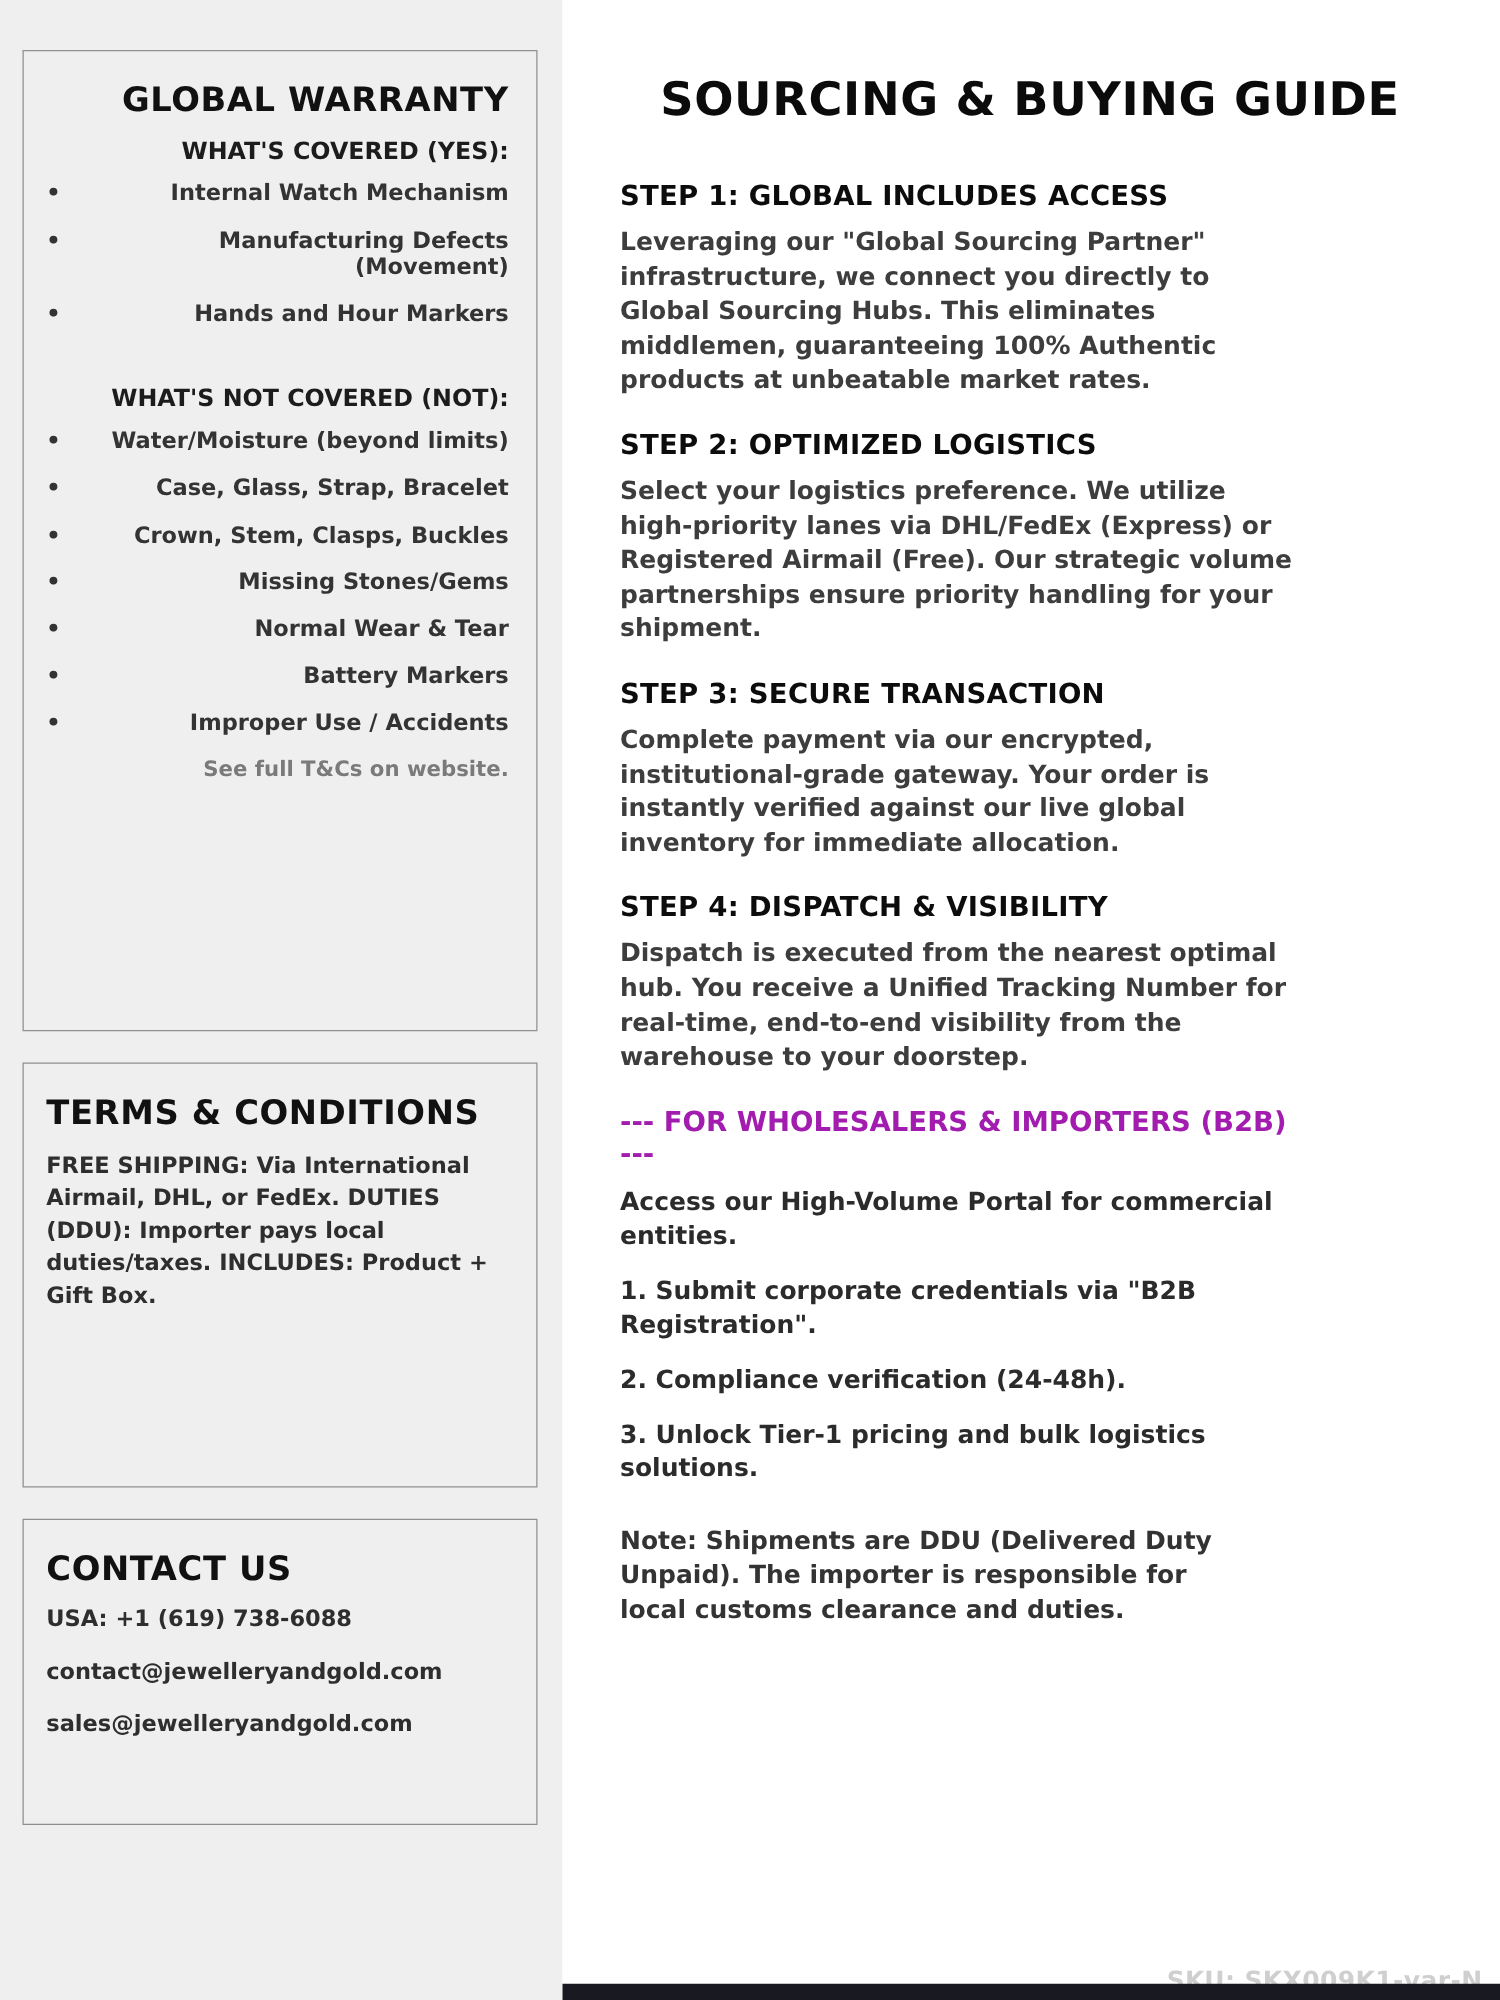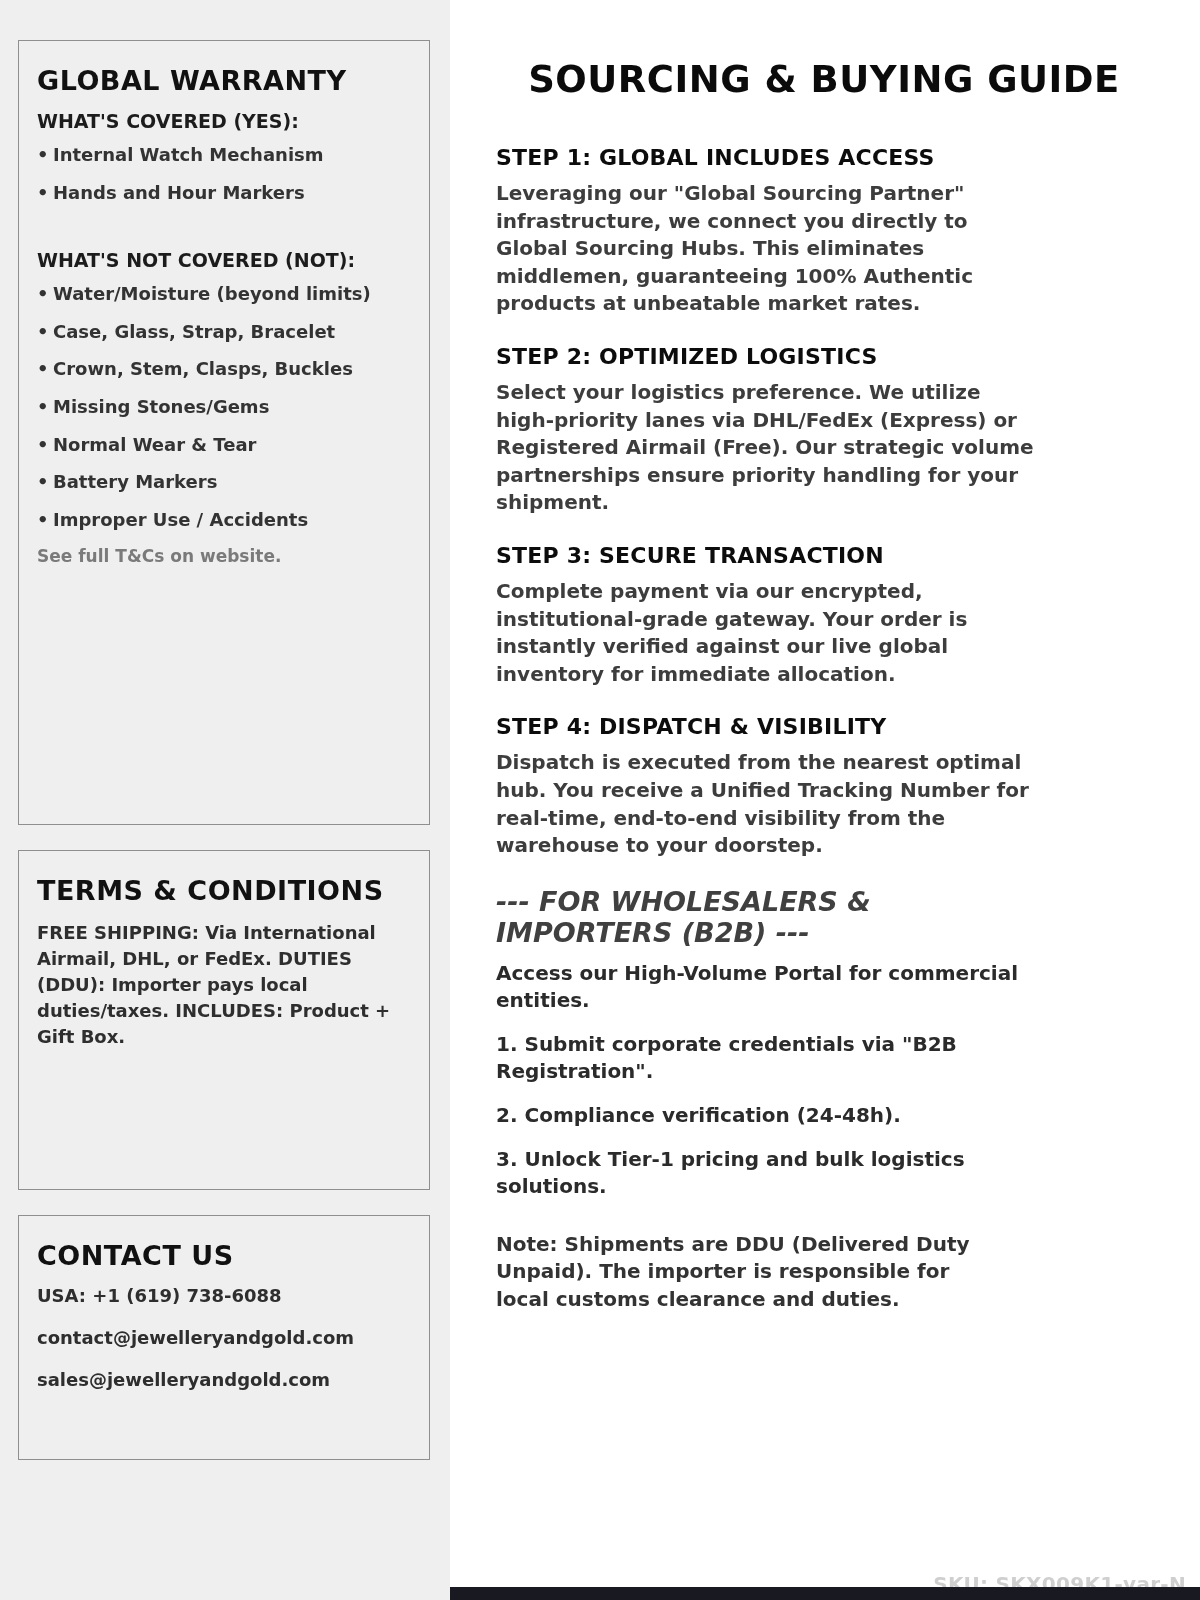--- a/index.html
+++ b/index.html
@@ -23,21 +23,21 @@
     flex-shrink: 0;
     background: #efefef;
     padding: 40px 20px 20px 18px;
   }
   .box {
     border: 1px solid #8f8f8f;
     background: #efefef;
     padding: 24px 22px 24px 18px;
     margin-bottom: 25px;
   }
-  .box.warranty { min-height: 785px; }
+  .box.warranty { min-height: 785px; text-align: right; }
   .box.terms    { min-height: 340px; }
   .box.contact  { min-height: 245px; }
 
   .box h2 {
     font-size: 27px;
     font-weight: 800;
     color: #111;
     letter-spacing: 0.5px;
     margin-bottom: 14px;
   }
@@ -109,27 +109,26 @@
   }
   .section-body {
     font-size: 20px;
     font-weight: 600;
     color: #3d3d3d;
     line-height: 1.38;
     margin-bottom: 26px;
     max-width: 545px;
   }
   .b2b-heading {
-    font-size: 27px;
-    font-weight: 800;
-    color: #404040;
+    font-size: 22px;
+    font-weight: 800;
+    color: #a21caf;
     margin-top: 4px;
     margin-bottom: 12px;
     max-width: 600px;
-    font-style: italic;
   }
   .b2b-intro, .b2b-step {
     font-size: 20px;
     font-weight: 700;
     color: #2b2b2b;
     line-height: 1.38;
     margin-bottom: 16px;
     max-width: 555px;
   }
   .b2b-note {
@@ -164,20 +163,21 @@
 <div class="page">
 
   <aside class="sidebar">
 
     <section class="box warranty">
       <h2>GLOBAL WARRANTY</h2>
 
       <div class="sub-heading">WHAT'S COVERED (YES):</div>
       <ul class="bullets">
         <li>Internal Watch Mechanism</li>
+        <li>Manufacturing Defects (Movement)</li>
         <li>Hands and Hour Markers</li>
       </ul>
 
       <div class="gap-lg"></div>
 
       <div class="sub-heading">WHAT'S NOT COVERED (NOT):</div>
       <ul class="bullets">
         <li>Water/Moisture (beyond limits)</li>
         <li>Case, Glass, Strap, Bracelet</li>
         <li>Crown, Stem, Clasps, Buckles</li>

